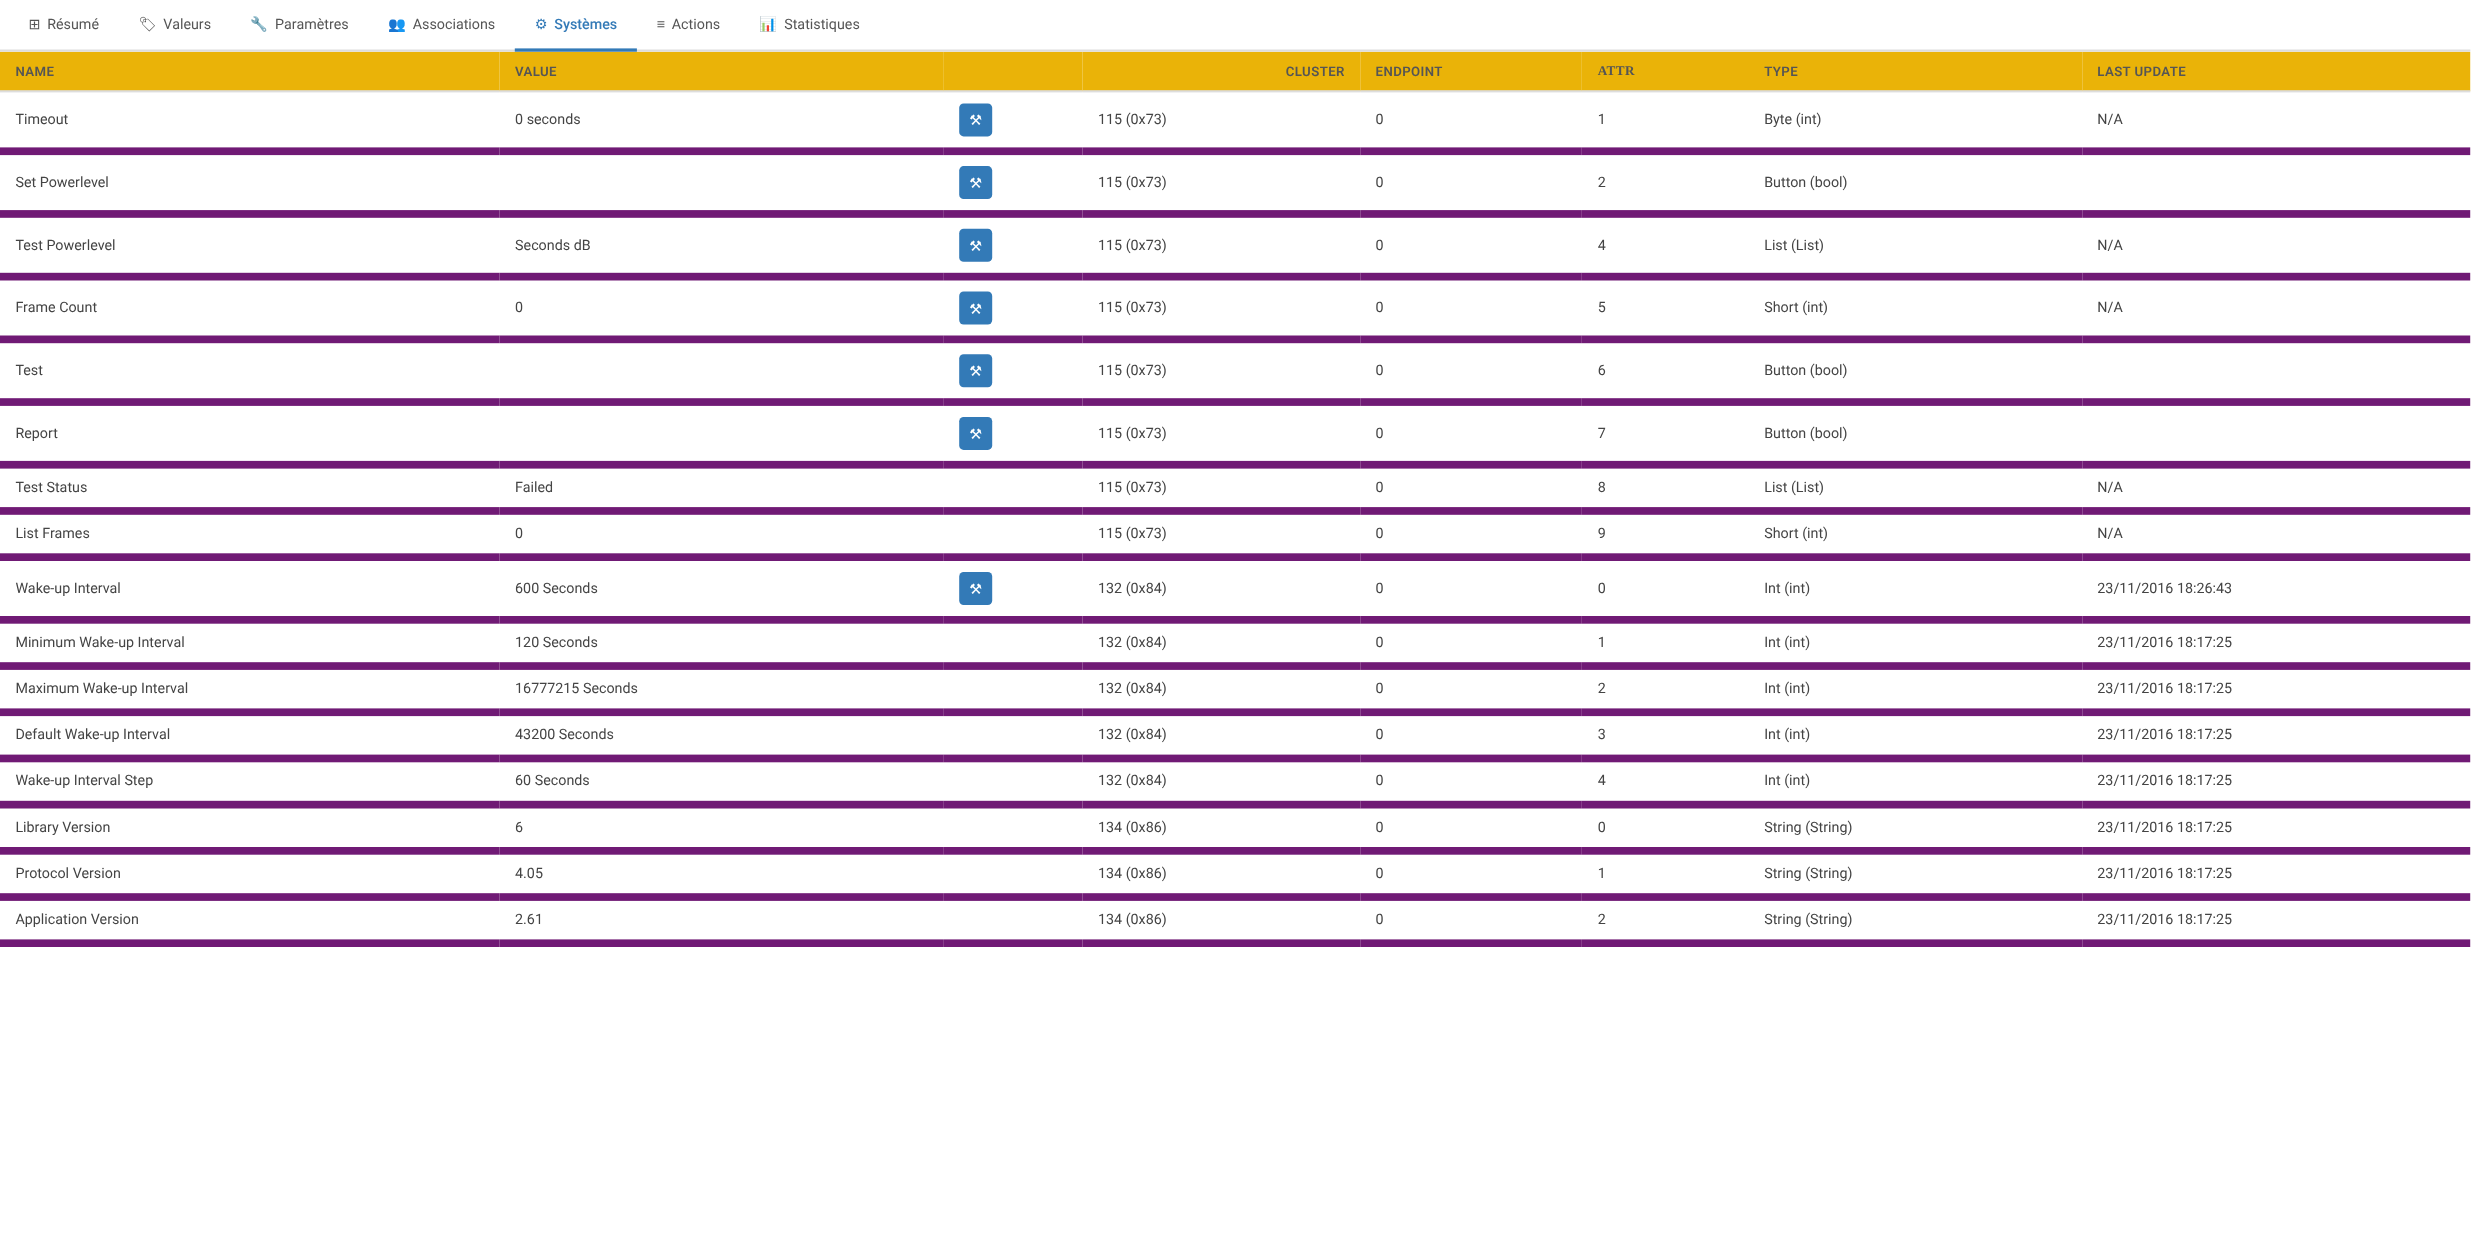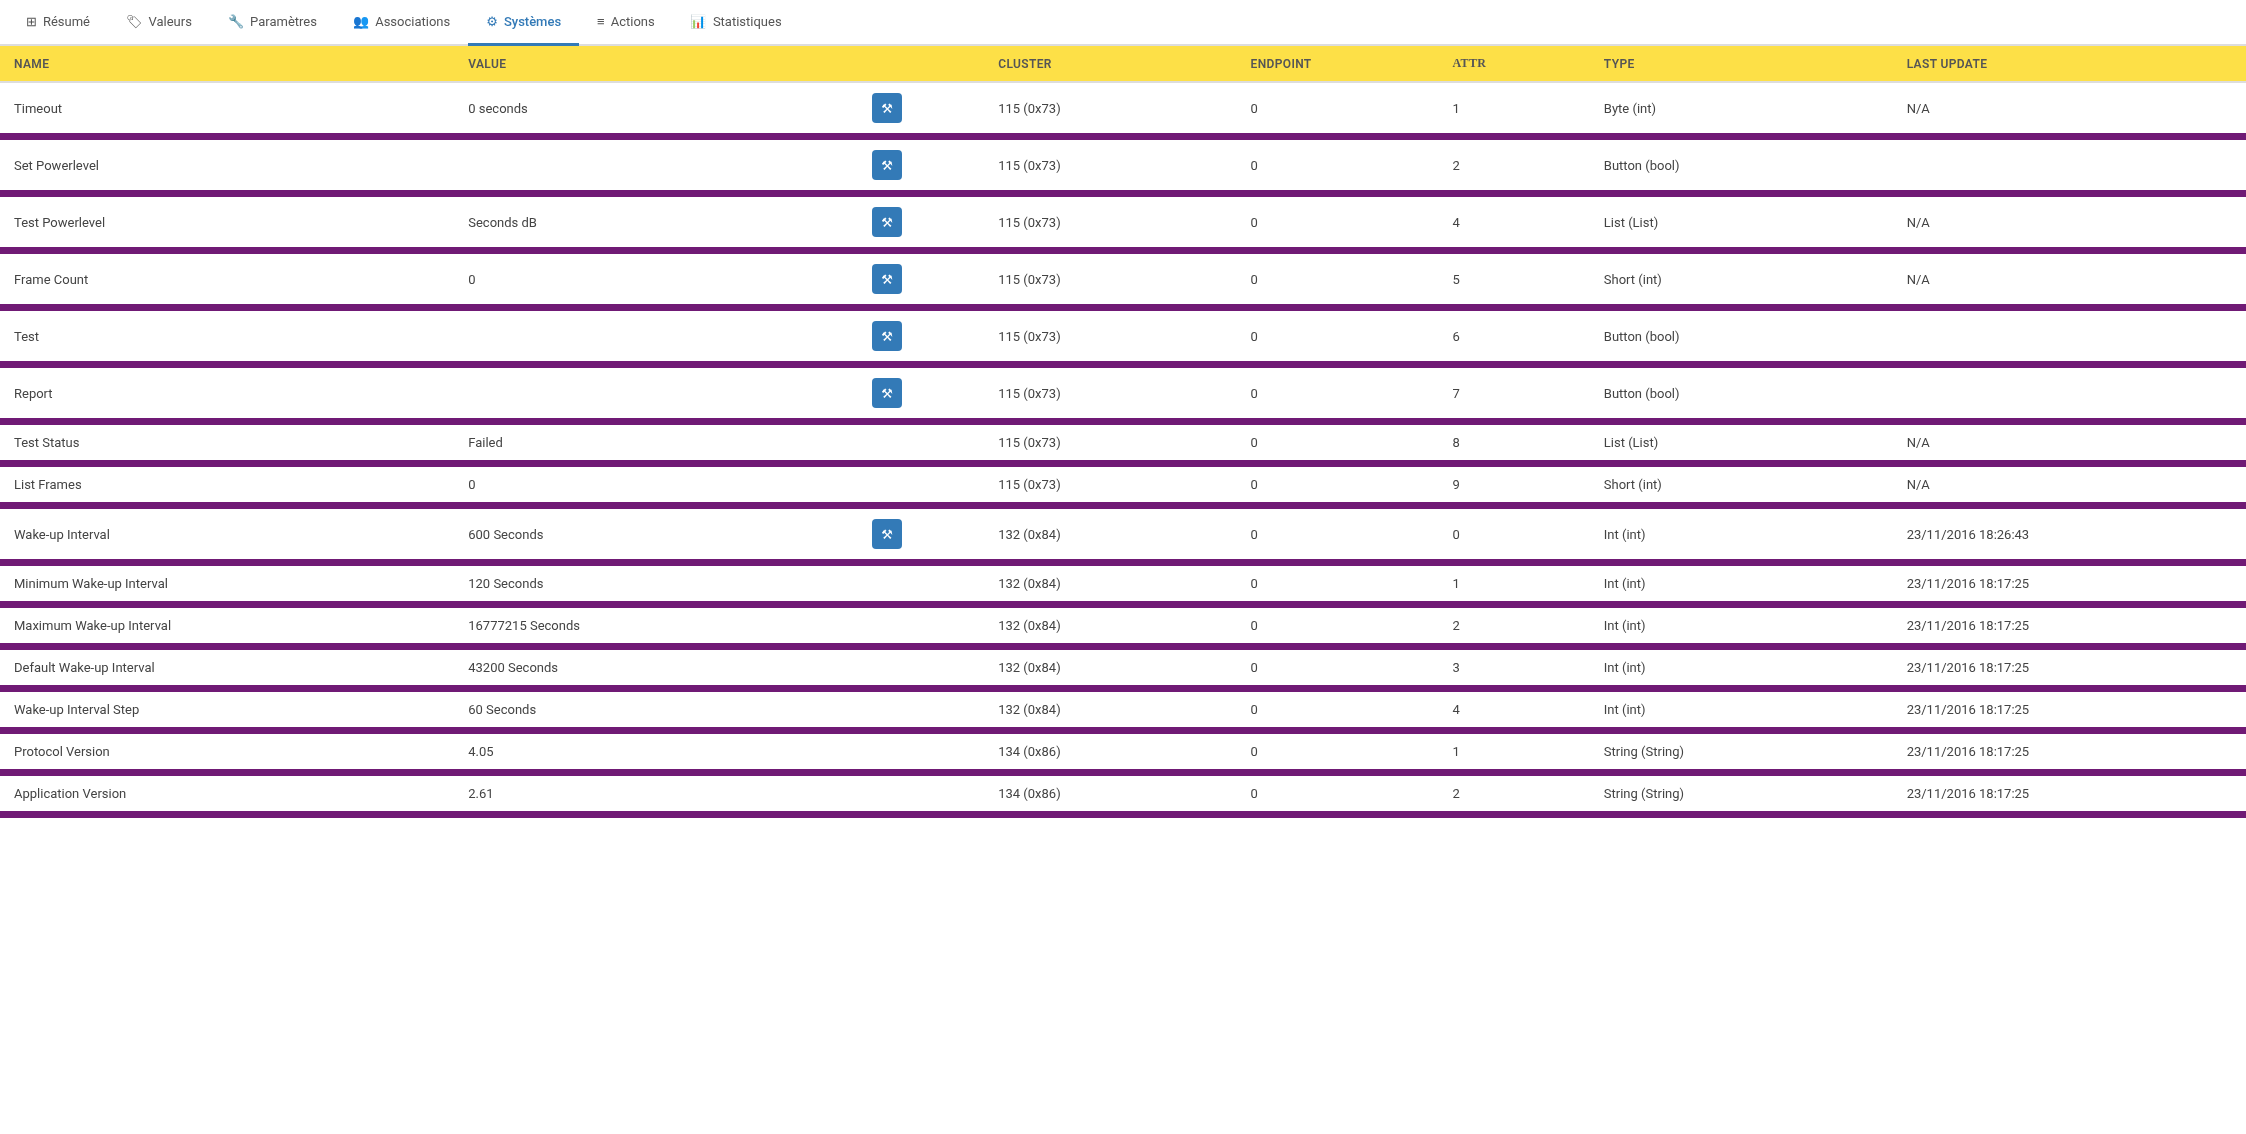--- a/index.html
+++ b/index.html
@@ -37,21 +37,21 @@
       color: inherit;
     }
     .table-container {
       overflow-x: auto;
     }
     table {
       width: 100%;
       border-collapse: collapse;
     }
     thead tr {
-      background: #fde047;
+      background: #eab308;
       border-bottom: 2px solid #ddd;
     }
     thead th {
       padding: 10px 14px;
       text-align: left;
       font-weight: 600;
       color: #555;
       font-size: 12px;
       text-transform: uppercase;
       letter-spacing: 0.03em;
@@ -73,21 +73,21 @@
       background: #337ab7;
       color: #fff;
       border: none;
       border-radius: 4px;
       cursor: pointer;
       font-size: 13px;
     }
     .col-name { width: 18%; }
     .col-value { width: 16%; }
     .col-action { width: 5%; }
-    .col-cluster { width: 10%; }
+    .col-cluster { width: 10%; text-align: right; }
     .col-endpoint { width: 8%; }
     .col-attr { width: 6%; font-family: Liberation Serif, serif; }
     .col-type { width: 12%; }
     .col-updated { width: 14%; }
   </style>
 </head>
 <body>
 
 <div class="tabs" id="tabs-container">
     <div class="tab">
@@ -259,20 +259,30 @@
           <td>Wake-up Interval Step</td>
           <td>60 Seconds</td>
           <td></td>
           <td>132 (0x84)</td>
           <td>0</td>
           <td>4</td>
           <td>Int (int)</td>
           <td>23/11/2016 18:17:25</td>
         </tr>
         <tr>
+          <td>Library Version</td>
+          <td>6</td>
+          <td></td>
+          <td>134 (0x86)</td>
+          <td>0</td>
+          <td>0</td>
+          <td>String (String)</td>
+          <td>23/11/2016 18:17:25</td>
+        </tr>
+        <tr>
           <td>Protocol Version</td>
           <td>4.05</td>
           <td></td>
           <td>134 (0x86)</td>
           <td>0</td>
           <td>1</td>
           <td>String (String)</td>
           <td>23/11/2016 18:17:25</td>
         </tr>
         <tr>

